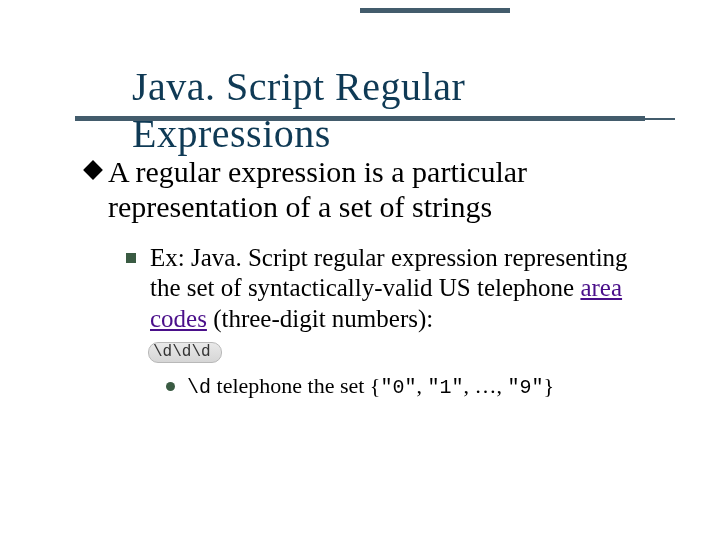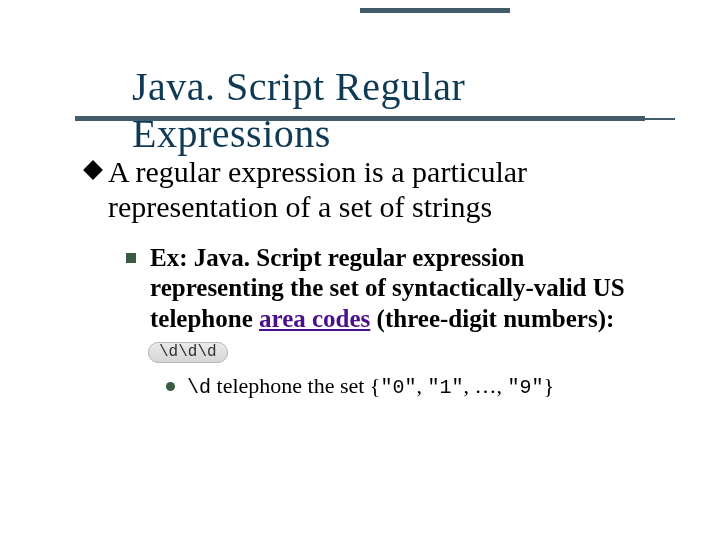--- a/index.html
+++ b/index.html
@@ -85,32 +85,31 @@
     height: 10px;
     background: #3a5b43;
     margin-top: 10px;
     margin-right: 14px;
     flex-shrink: 0;
   }
   .l2-text {
     font-size: 25px;
     color: #000;
     line-height: 1.22;
-    font-weight: bold;
   }
   .link { color: #4a0f8a; text-decoration: underline; }
   .code-chip {
     display: inline-block;
     margin-left: 62px;
     margin-top: 2px;
     margin-bottom: 10px;
     background: linear-gradient(#e9e9e9,#d6d6d6);
     border: 1px solid #b8b8b8;
     border-radius: 10px;
-    padding: 0 10px 1px 10px;
+    padding: 0 10px 1px 4px;
     font-family: "Courier New", Courier, monospace;
     font-size: 16px;
     color: #333;
   }
   .row-l3 {
     display: flex;
     align-items: flex-start;
     margin-left: 80px;
     margin-bottom: 2px;
   }

